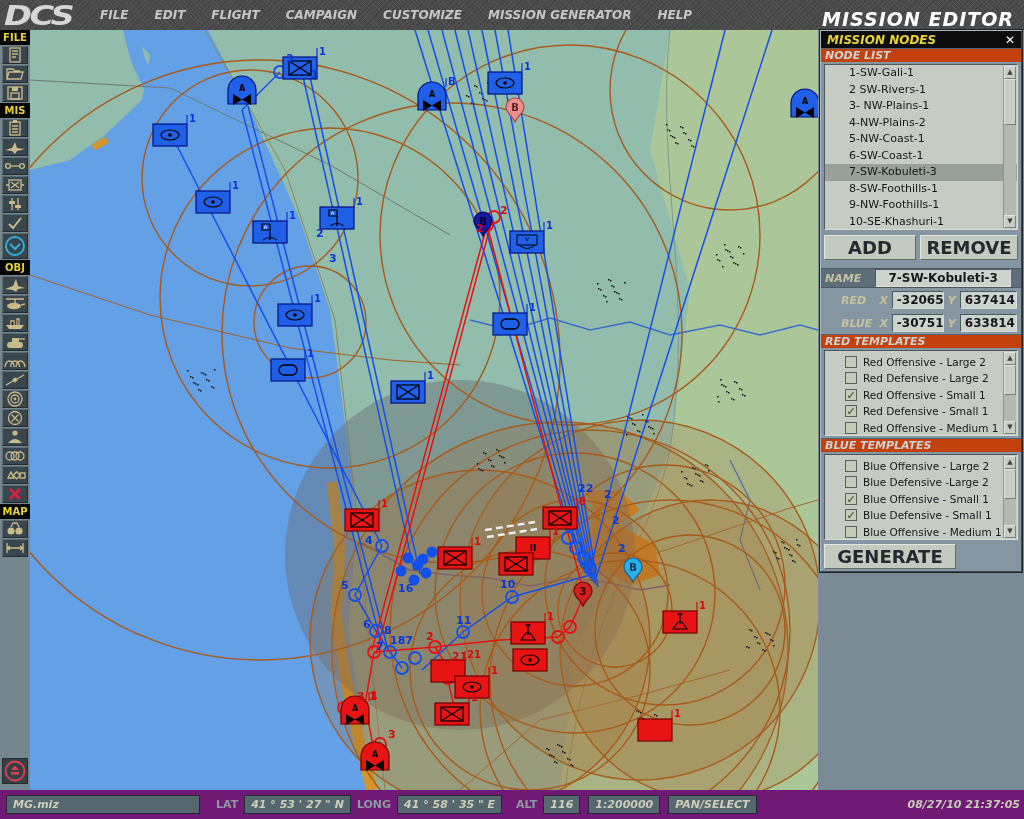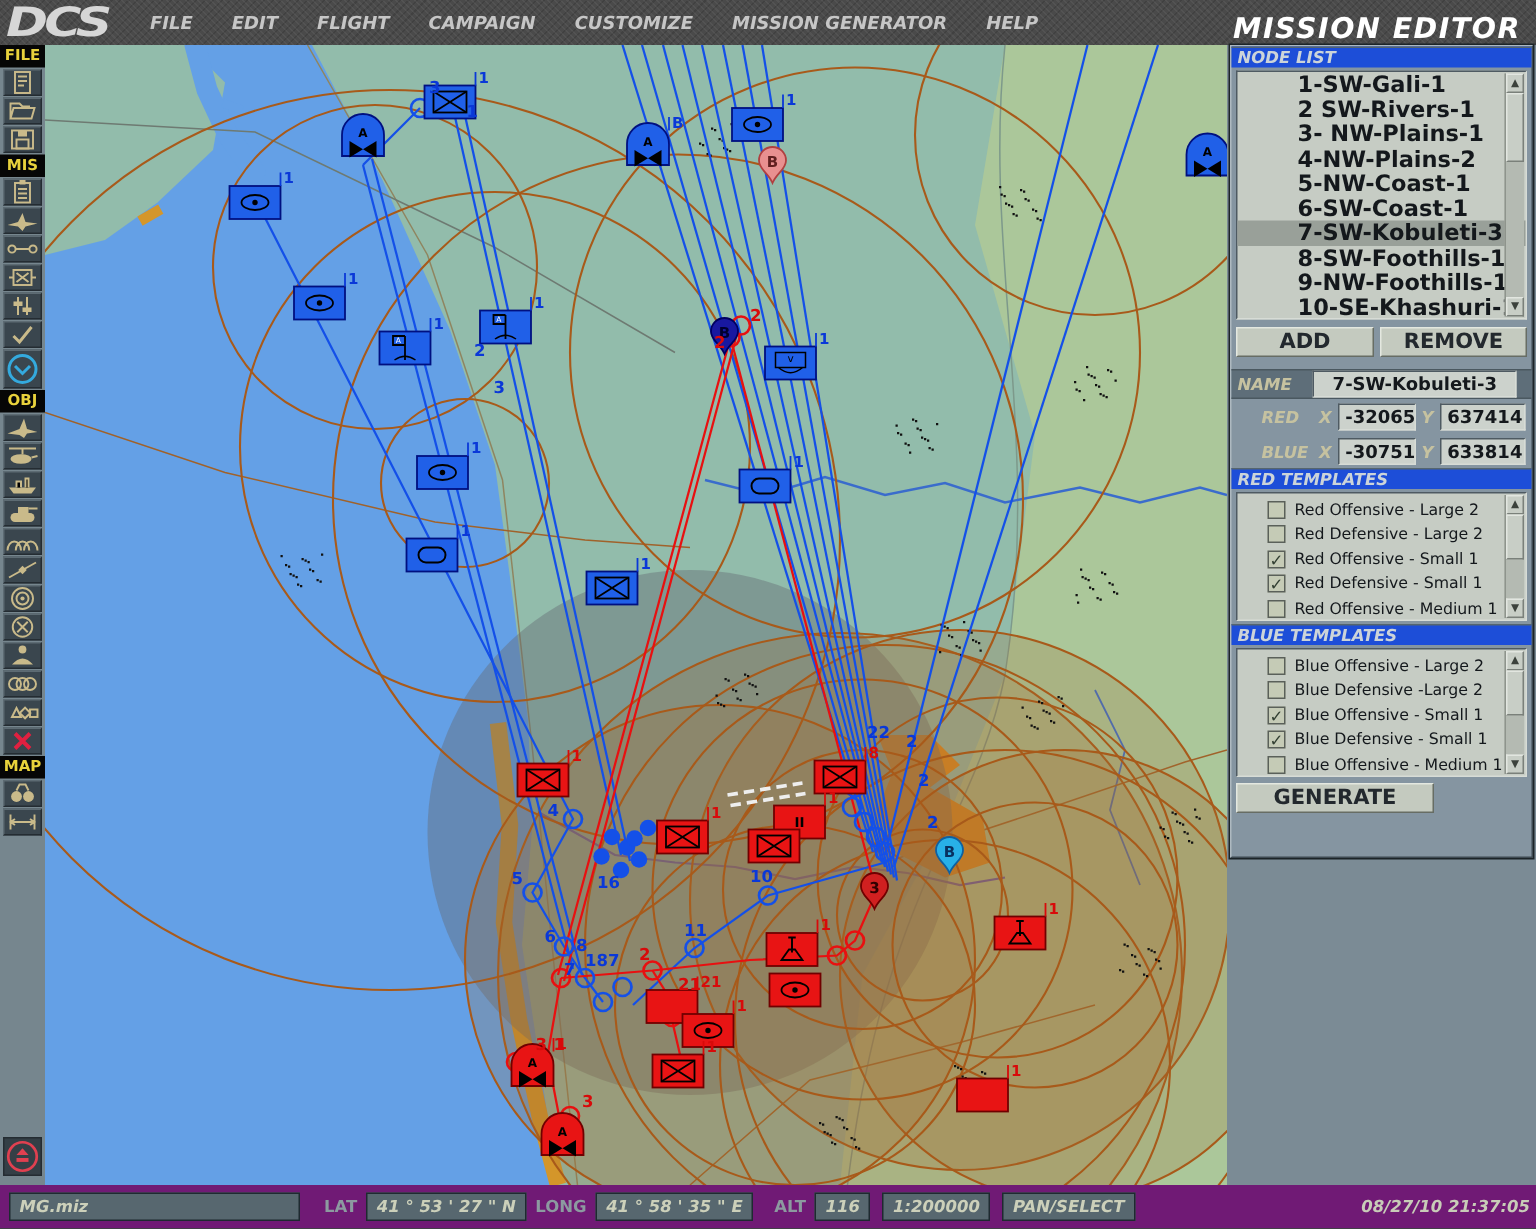--- a/index.html
+++ b/index.html
@@ -27,37 +27,37 @@
     border:1px solid #242c32;display:flex;align-items:center;justify-content:center;cursor:pointer;}
   
   #map{position:absolute;left:30px;top:30px;width:788px;height:760px;background:#a9c79a;}
   
   #rpanel{position:absolute;left:818px;top:30px;width:206px;height:760px;background:#7b8b95;}
   #mwindow{position:absolute;left:2px;top:0px;width:202px;height:542px;background:#8595a1;
     border:1px solid;border-color:#aeb9c0 #3e4a52 #3e4a52 #aeb9c0;box-shadow:0 0 0 1px #1c2428;}
   #mtitle{height:17px;background:#0c0c0c;color:#e8d234;font-weight:bold;font-style:italic;
     font-size:12px;padding:1px 6px;display:flex;justify-content:space-between;align-items:center;}
   #mtitle .close{color:#fff;font-weight:bold;font-style:normal;font-size:12px;cursor:pointer;}
-  .strip{height:14px;background:#1d4ed8;color:#ccd4d9;font-weight:bold;font-style:italic;
+  .strip{height:14px;background:#c2410c;color:#ccd4d9;font-weight:bold;font-style:italic;
     font-size:11px;line-height:14px;padding-left:4px;border-top:1px solid #55656f;}
   .listbox{position:relative;margin:2px 3px;background:#c6ccc4;border:1px solid;
     border-color:#4e5a62 #d7dcd6 #d7dcd6 #4e5a62;}
   #nodelist{height:166px;}
-  .node-row{height:16.5px;font-size:15px;color:#14181c;padding-left:40px;line-height:16.5px;
-    white-space:nowrap;cursor:pointer;font-weight:bold;}
+  .node-row{height:16.5px;font-size:11px;color:#14181c;padding-left:24px;line-height:16.5px;
+    white-space:nowrap;cursor:pointer;}
   .node-row.sel{background:#99a099;}
   .vscroll{position:absolute;right:1px;top:1px;bottom:1px;width:13px;background:#b4bab2;
     border-left:1px solid #8e948c;display:flex;flex-direction:column;}
   .varrow{height:13px;background:#c8cec6;border:1px solid;border-color:#e2e6e0 #7a807a #7a807a #e2e6e0;
     font-size:7px;line-height:11px;text-align:center;color:#3c423c;cursor:pointer;}
   .vthumb{flex:0 0 46px;background:#c8cec6;border:1px solid;border-color:#e2e6e0 #7a807a #7a807a #e2e6e0;cursor:pointer;}
   .vspace{flex:1;}
   #btnrow{display:flex;justify-content:space-between;padding:3px 3px;}
   .pbtn{background:#c4cabf;border:1px solid;border-color:#e4e8e0 #676d64 #676d64 #e4e8e0;
-    color:#23292e;font-weight:bold;font-size:14px;text-align:center;padding:1px 0;cursor:pointer;}
+    color:#23292e;font-weight:bold;font-size:18px;text-align:center;padding:1px 0;cursor:pointer;}
   #add-btn{width:92px;}#remove-btn{width:98px;}
   #name-strip{margin-top:5px;background:#5e6e79;border-top:1px solid #4a5860;border-bottom:1px solid #4a5860;
     padding:0 4px;display:flex;align-items:center;}
   .tanlab{color:#c6c2a0;font-weight:bold;font-style:italic;font-size:11px;}
   .fld{background:#ccd2cc;border:1px solid;border-color:#4e5a62 #d7dcd6 #d7dcd6 #4e5a62;
     color:#14181c;font-weight:bold;font-size:12px;padding:1px 4px;white-space:nowrap;overflow:hidden;}
   #name-fld{margin-left:14px;width:136px;text-align:center;}
   .coordrow{display:flex;align-items:center;padding:3px 4px 2px 20px;}
   .coordrow .side{width:38px;}
   .coordrow .ax{width:18px;text-align:center;}
@@ -790,20 +790,24 @@
         <text x="396" y="610" font-size="11" font-weight="bold" fill="#d80a0a">2</text>
         <text x="422" y="630" font-size="11" font-weight="bold" fill="#d80a0a">21</text>
         <text x="327" y="670" font-size="11" font-weight="bold" fill="#d80a0a">3</text>
         <text x="339" y="670" font-size="11" font-weight="bold" fill="#d80a0a">1</text>
         <text x="358" y="708" font-size="11" font-weight="bold" fill="#d80a0a">3</text>
       </svg>
   </div>
 
   <div id="rpanel">
     <div id="mwindow">
+      <div id="mtitle">
+        <span>MISSION NODES</span>
+        <span class="close">✕</span>
+      </div>
       <div class="strip">NODE LIST</div>
       <div class="listbox" id="nodelist">
         <div id="node-rows">
             <div class="node-row">1-SW-Gali-1</div>
             <div class="node-row">2 SW-Rivers-1</div>
             <div class="node-row">3- NW-Plains-1</div>
             <div class="node-row">4-NW-Plains-2</div>
             <div class="node-row">5-NW-Coast-1</div>
             <div class="node-row">6-SW-Coast-1</div>
             <div class="node-row sel">7-SW-Kobuleti-3</div>

